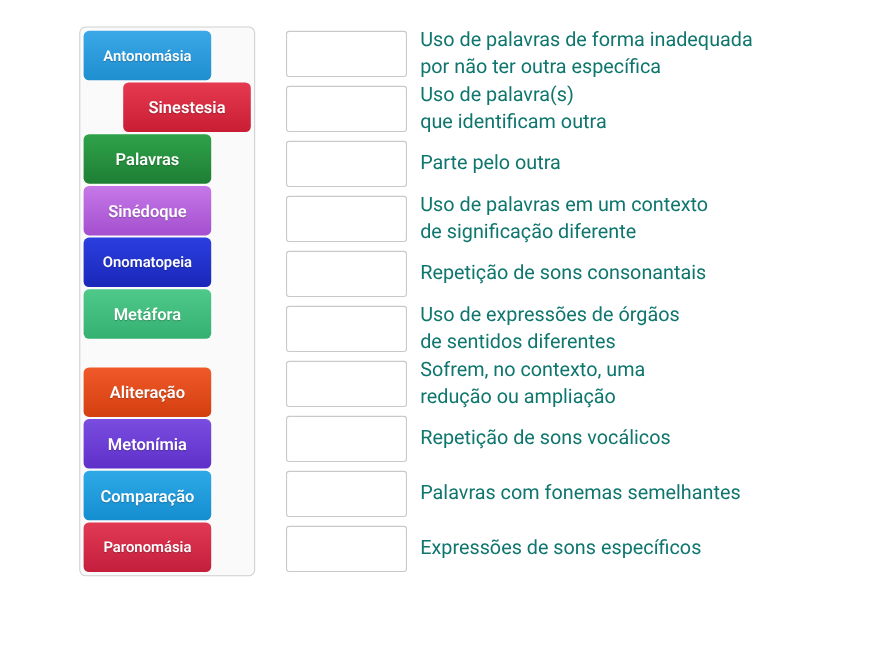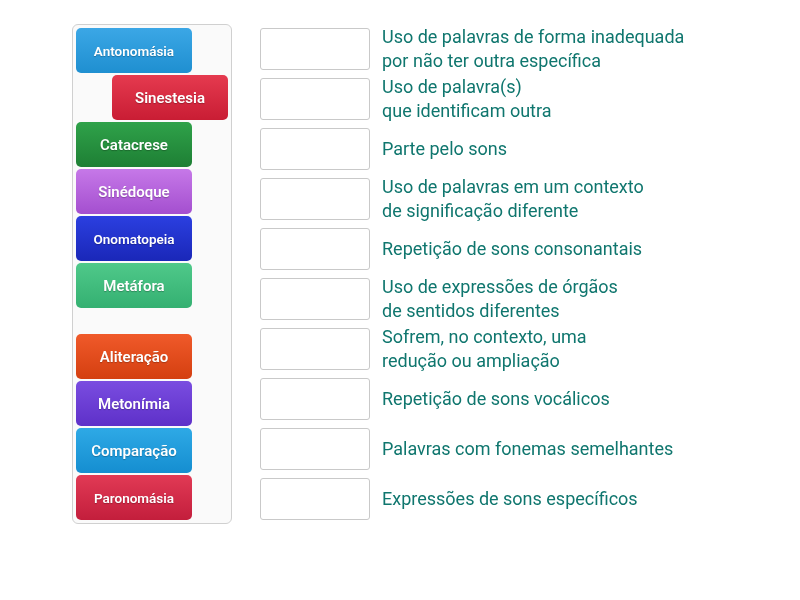--- a/index.html
+++ b/index.html
@@ -61,41 +61,41 @@
     line-height: 1.28;
   }
 </style>
 </head>
 <body>
 
 <div class="container">
   <div class="labels-column" id="labels-column">
       <div class="label-chip small" draggable="true" style="background: linear-gradient(rgb(59, 167, 230), rgb(31, 143, 208));">Antonomásia</div>
       <div class="label-chip" draggable="true" style="background: linear-gradient(rgb(229, 58, 79), rgb(201, 29, 52)); margin-left: 36px;">Sinestesia</div>
-      <div class="label-chip" draggable="true" style="background: linear-gradient(rgb(47, 162, 74), rgb(30, 127, 52));">Catacrese</div>
+      <div class="label-chip" draggable="true" style="background: linear-gradient(rgb(47, 162, 74), rgb(30, 127, 52));">Palavras</div>
       <div class="label-chip" draggable="true" style="background: linear-gradient(rgb(198, 120, 232), rgb(164, 79, 207));">Sinédoque</div>
       <div class="label-chip small" draggable="true" style="background: linear-gradient(rgb(43, 63, 224), rgb(26, 39, 184));">Onomatopeia</div>
       <div class="label-chip" draggable="true" style="background: linear-gradient(rgb(79, 201, 138), rgb(52, 176, 113));">Metáfora</div>
       <div class="label-chip" draggable="true" style="background: linear-gradient(rgb(240, 90, 42), rgb(212, 63, 16)); margin-top: 24px;">Aliteração</div>
       <div class="label-chip" draggable="true" style="background: linear-gradient(rgb(122, 77, 224), rgb(94, 48, 201));">Metonímia</div>
       <div class="label-chip" draggable="true" style="background: linear-gradient(rgb(46, 169, 230), rgb(21, 142, 208));">Comparação</div>
       <div class="label-chip small" draggable="true" style="background: linear-gradient(rgb(225, 58, 85), rgb(195, 30, 60));">Paronomásia</div>
     </div>
   <div class="rows-column" id="rows-column">
       <div class="row">
         <div class="drop-target"></div>
         <div class="definition">Uso de palavras de forma inadequada<br>por não ter outra específica</div>
       </div>
       <div class="row">
         <div class="drop-target"></div>
         <div class="definition">Uso de palavra(s)<br>que identificam outra</div>
       </div>
       <div class="row">
         <div class="drop-target"></div>
-        <div class="definition">Parte pelo sons</div>
+        <div class="definition">Parte pelo outra</div>
       </div>
       <div class="row">
         <div class="drop-target"></div>
         <div class="definition">Uso de palavras em um contexto<br>de significação diferente</div>
       </div>
       <div class="row">
         <div class="drop-target"></div>
         <div class="definition">Repetição de sons consonantais</div>
       </div>
       <div class="row">

